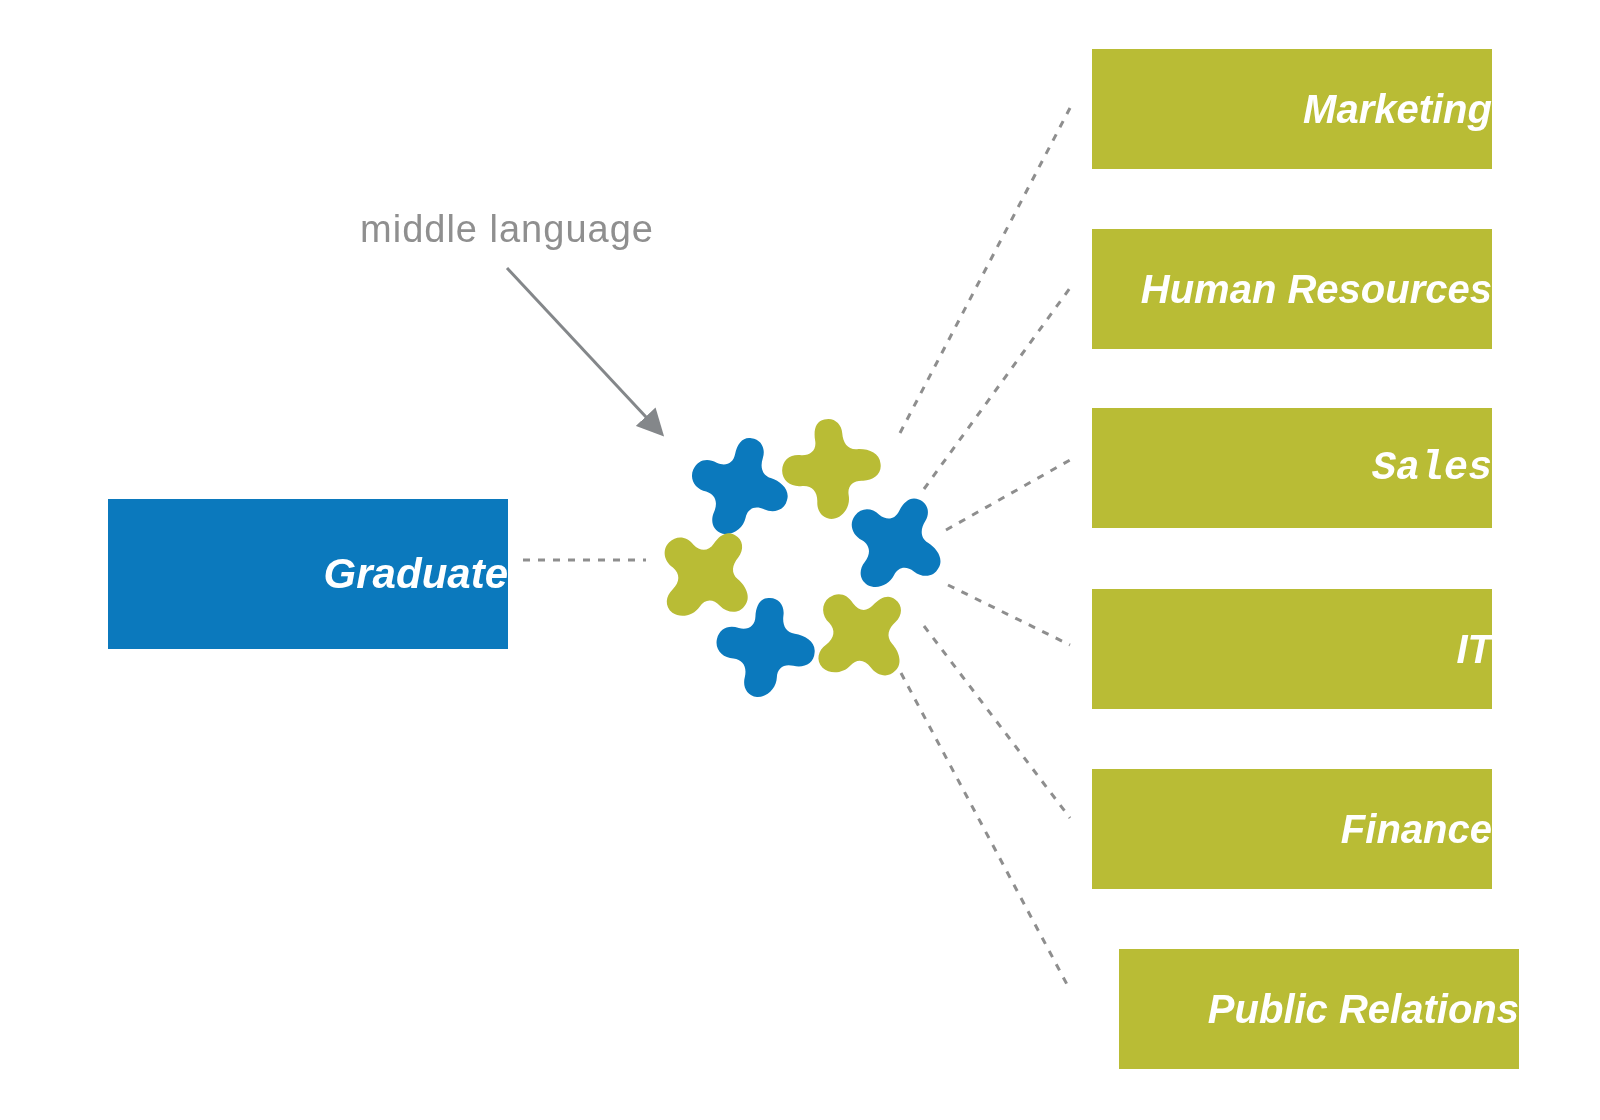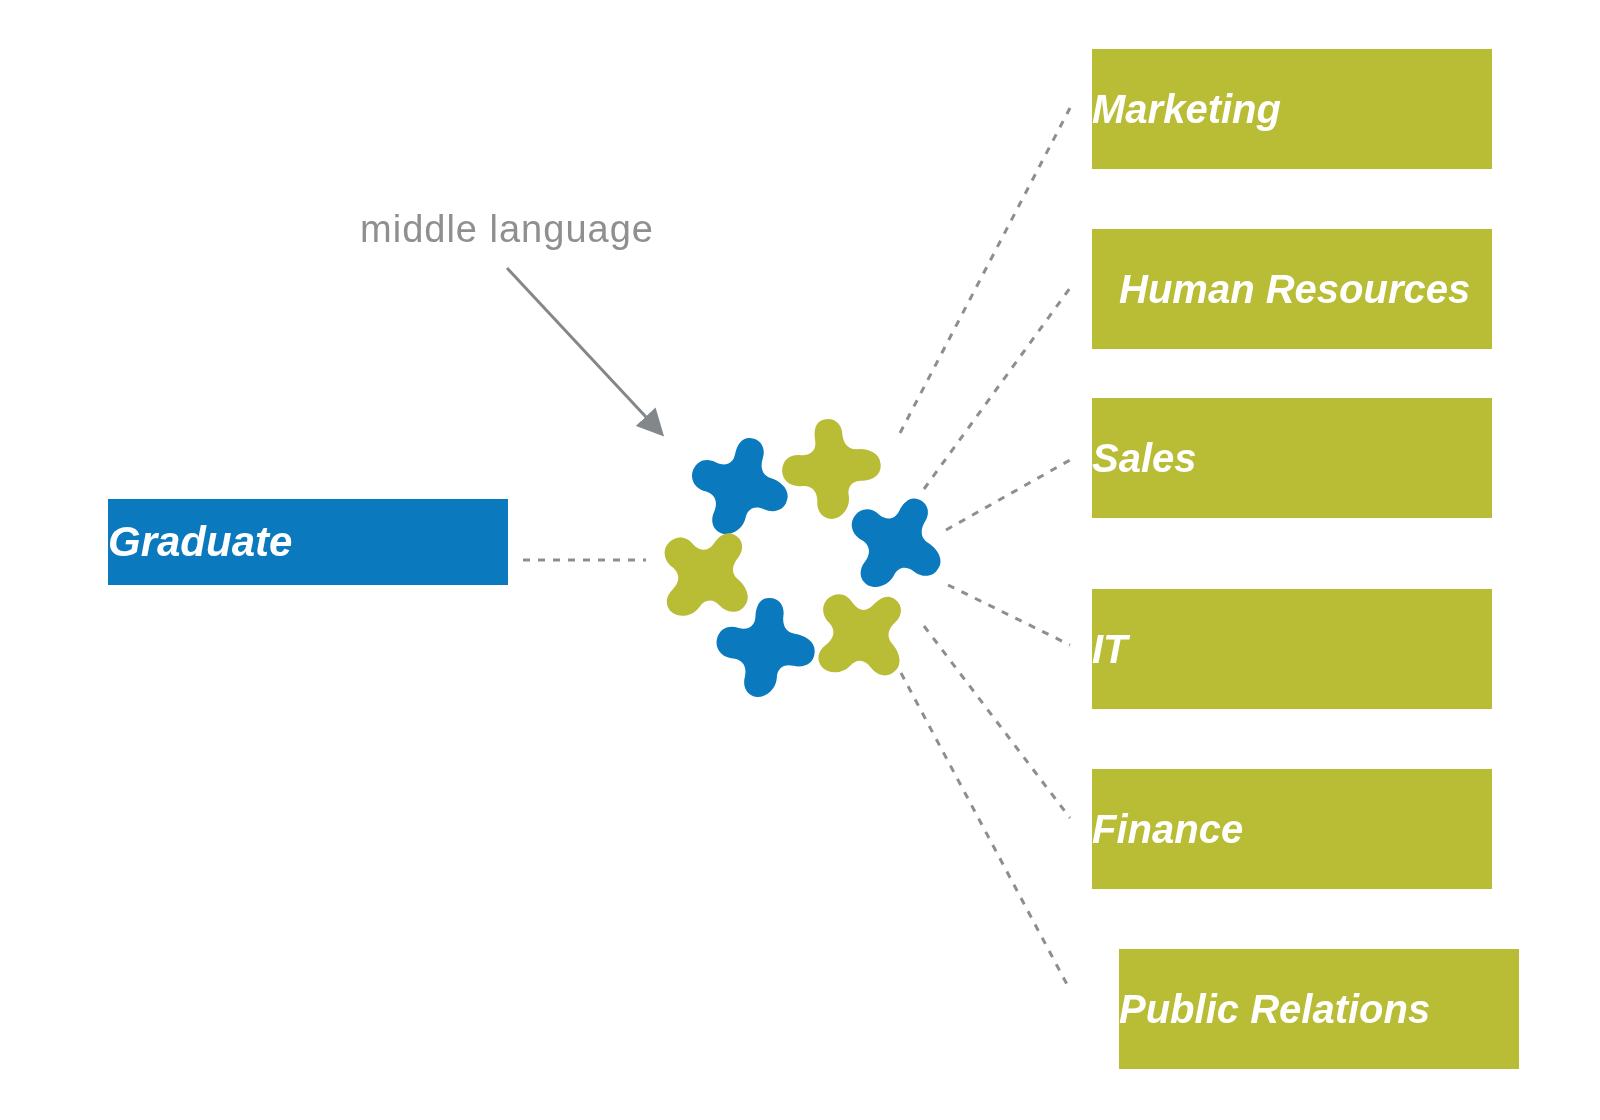--- a/index.html
+++ b/index.html
@@ -21,41 +21,41 @@
   }
   .layer {
     position: absolute;
     left: 0; top: 0;
     width: 1600px; height: 1120px;
   }
   .node {
     position: absolute;
     display: flex;
     align-items: center;
-    justify-content: flex-start;
+    justify-content: flex-end;
     text-align: center;
     font-weight: bold;
     font-style: italic;
     color: var(--white);
   }
   .node-left {
     left: 108px; top: 499px;
-    width: 400px; height: 86px;
+    width: 400px; height: 150px;
     background: var(--blue);
     font-size: 42px;
   }
   .dept {
     left: 1092px;
     width: 400px; height: 120px;
     background: var(--green);
     font-size: 40px;
   }
   .dept-0 { top: 49px; }
   .dept-1 { top: 229px; padding-left: 27px; }
-  .dept-2 { top: 398px; }
+  .dept-2 { top: 408px; font-family: Liberation Mono, monospace; }
   .dept-3 { top: 589px; }
   .dept-4 { top: 769px; }
   .dept-5 { top: 949px; margin-left: 27px; }
   .annotation {
     position: absolute;
     left: 352px; top: 208px;
     width: 310px;
     text-align: center;
     font-size: 38px;
     font-weight: 300;

